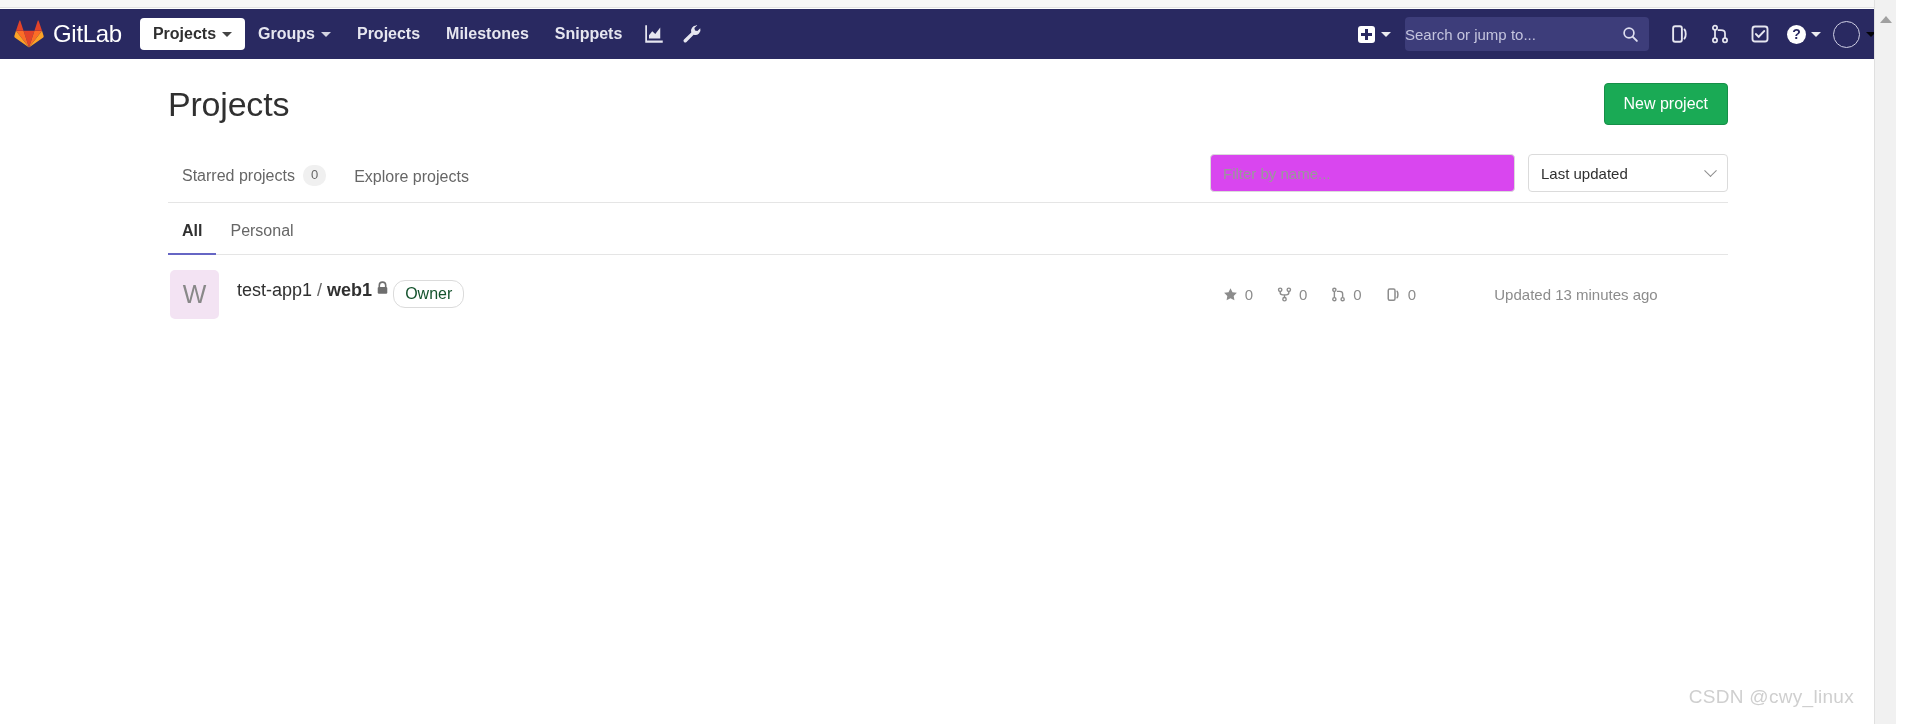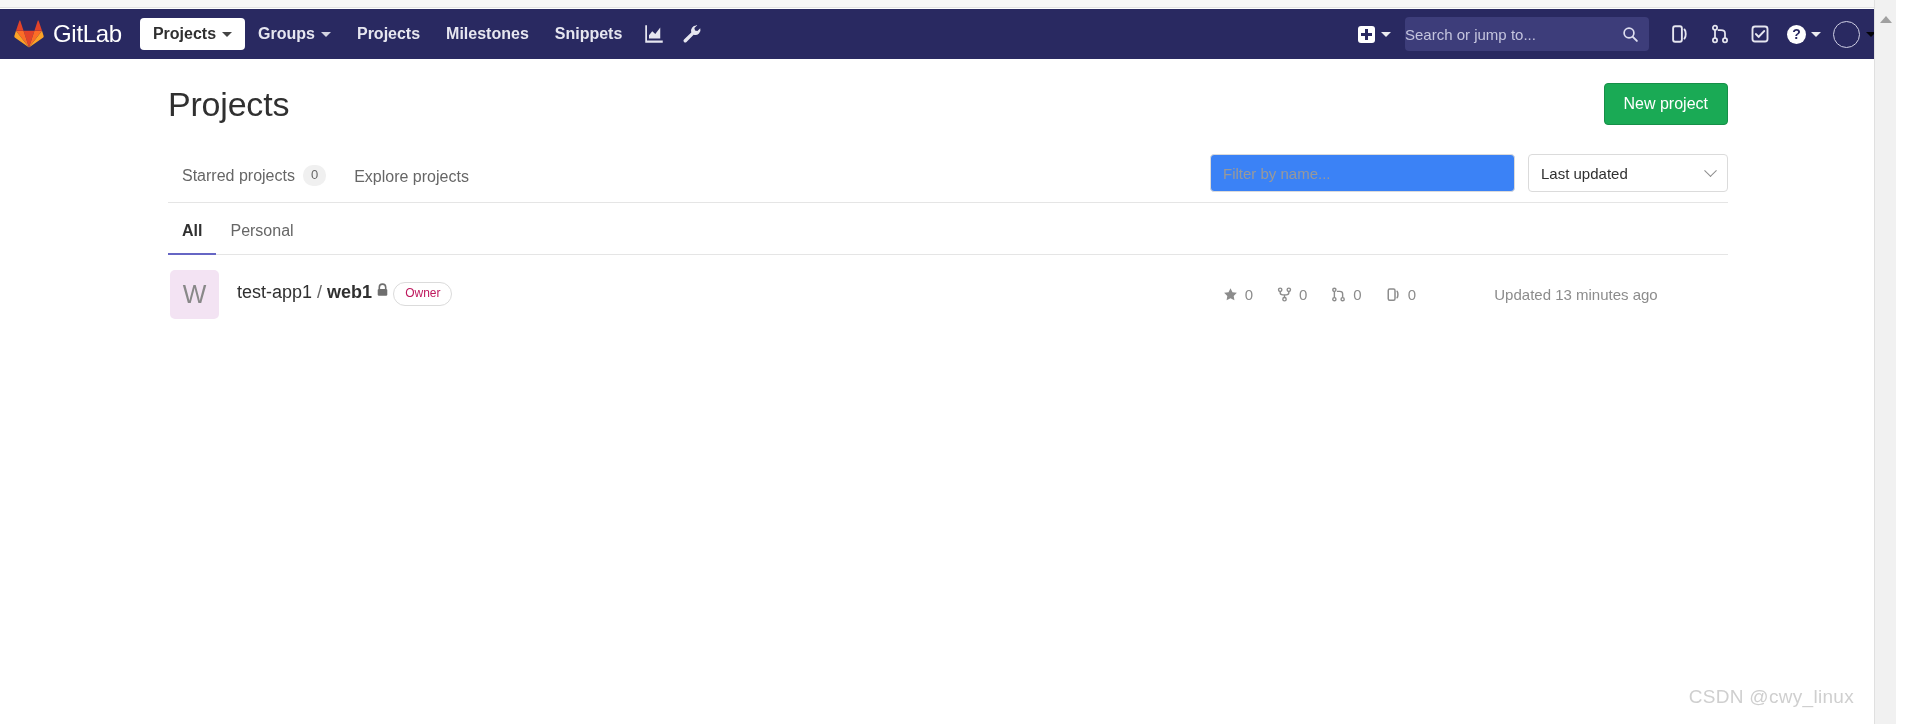--- a/index.html
+++ b/index.html
@@ -293,21 +293,21 @@
   .filter-input {
     width: 305px;
     height: 38px;
     border: 1px solid #dbdbdb;
     border-radius: 4px;
     padding: 0 12px;
     font-size: 15px;
     color: #303030;
     outline: none;
     font-family: "Liberation Sans", sans-serif;
-    background: #3b82f6;
+    background: #d946ef;
   }
   .filter-input::placeholder { color: #999999; }
 
   .sort-select {
     width: 200px;
     height: 38px;
     border: 1px solid #dbdbdb;
     border-radius: 4px;
     background: #ffffff;
     display: flex;
@@ -380,22 +380,22 @@
     cursor: pointer;
     white-space: nowrap;
   }
   .proj-name .ns { color: #303030; }
   .proj-name .sep { color: #666; }
   .proj-name .nm { font-weight: bold; }
 
   .badge-role {
     border: 1px solid #dbdbdb;
     border-radius: 12px;
-    color: #be185d;
-    font-size: 12px;
+    color: #14532d;
+    font-size: 16px;
     padding: 3px 11px;
     line-height: 1.3;
     white-space: nowrap;
   }
 
   .proj-stats {
     margin-left: auto;
     display: flex;
     align-items: center;
     gap: 24px;

